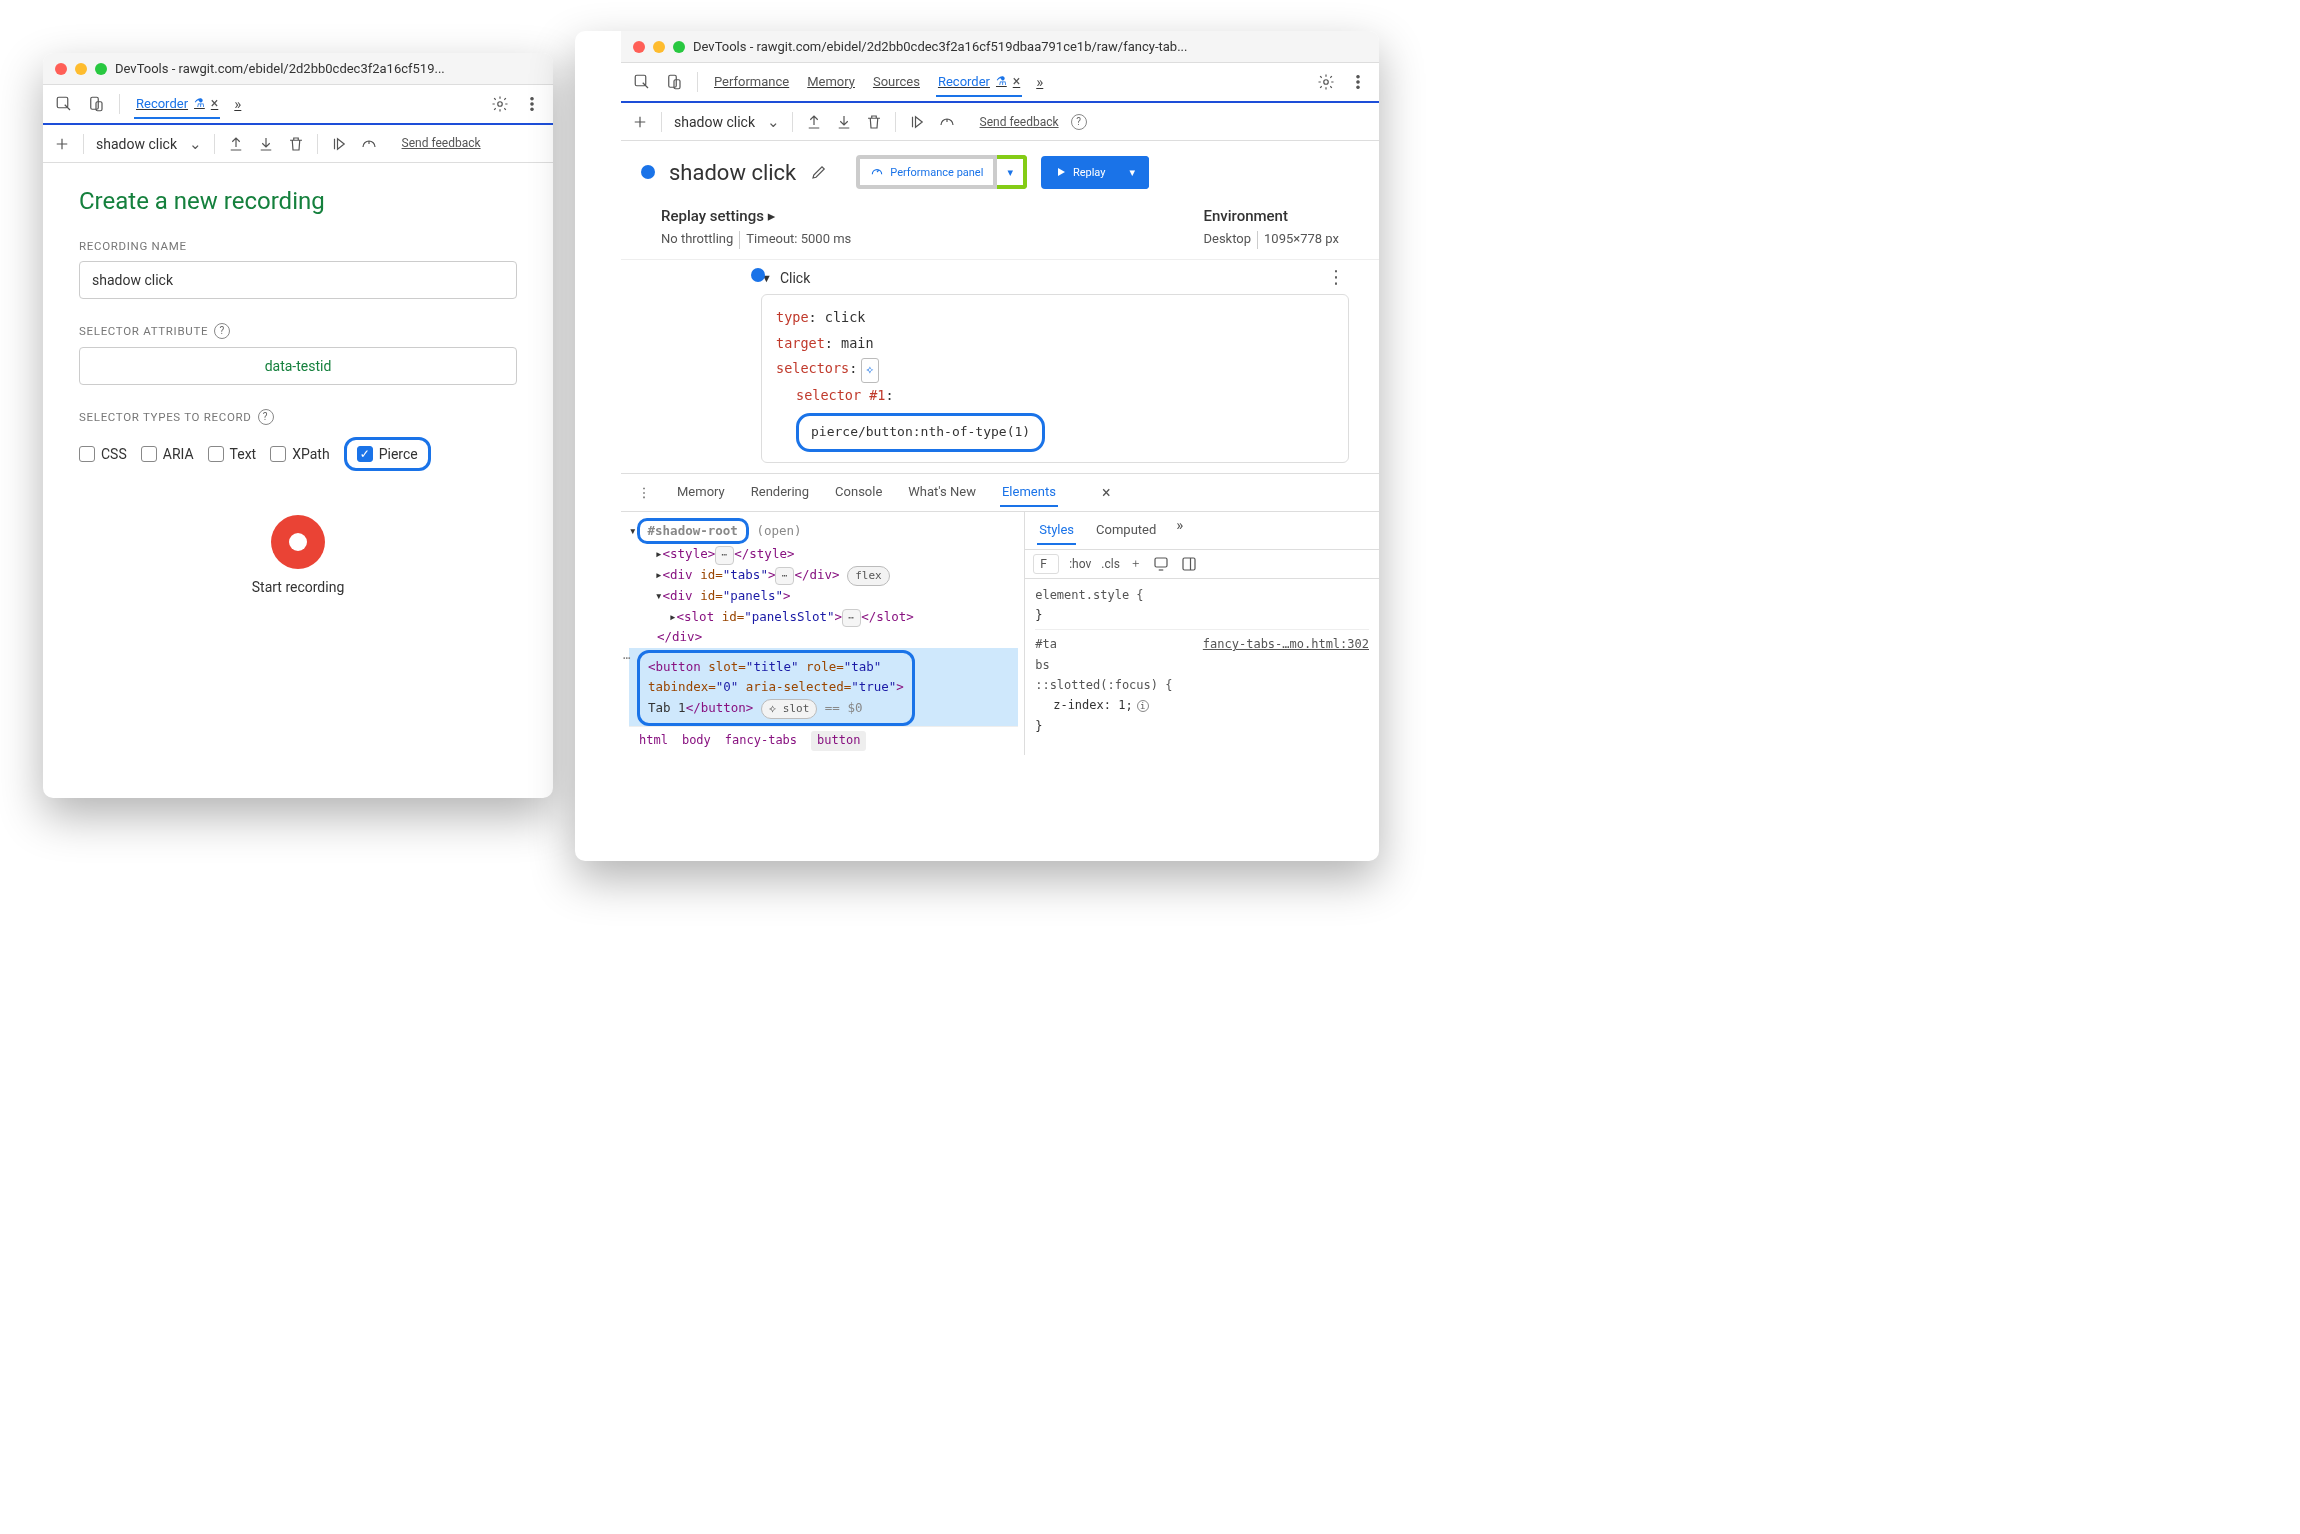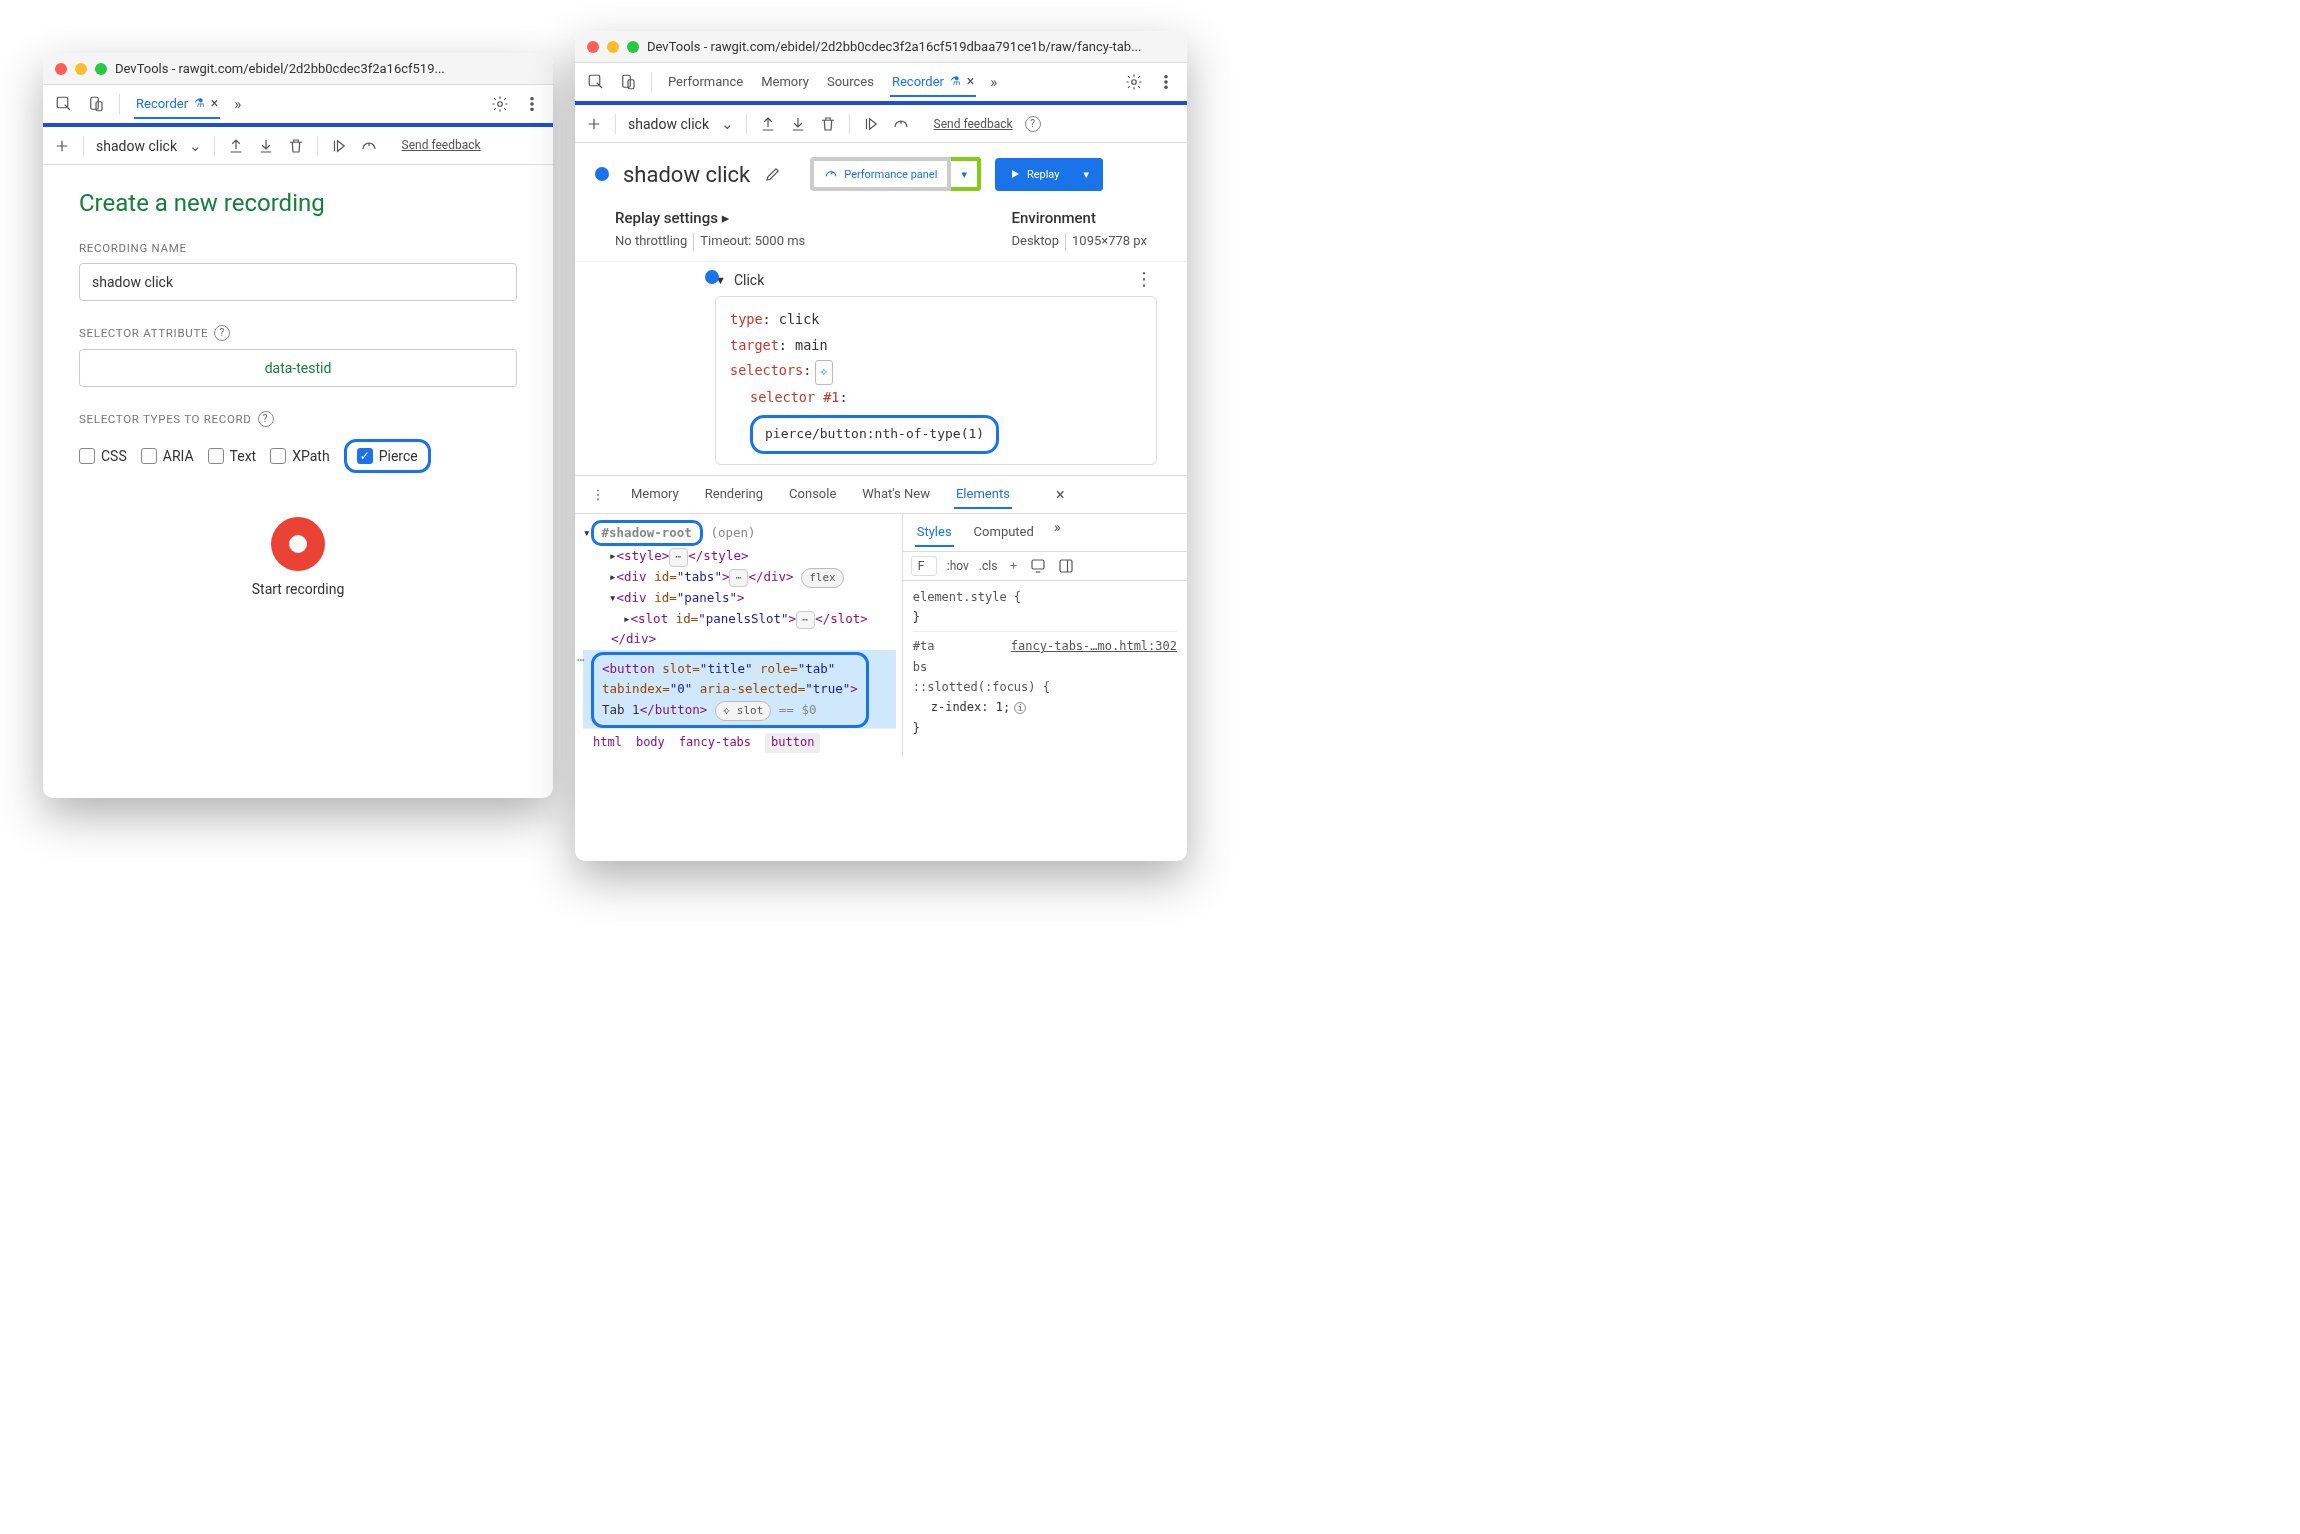--- a/index.html
+++ b/index.html
@@ -14,36 +14,36 @@
   .window {
     position: absolute;
     background: #fff;
     border-radius: 10px;
     box-shadow: 0 18px 45px rgba(0,0,0,0.3);
     overflow: hidden;
     display: flex;
     flex-direction: column;
   }
   .win-left { left: 28px; top: 38px; width: 510px; height: 745px; }
-  .win-right { left: 560px; top: 16px; width: 612px; height: 830px; }
+  .win-right { left: 560px; top: 16px; width: 804px; height: 830px; padding-left: 46px; }
 
   .titlebar {
     display: flex; align-items: center; gap: 8px;
     padding: 8px 12px; background: #f5f5f5; border-bottom: 1px solid #ddd;
   }
   .traffic { display: flex; gap: 8px; }
   .dot { width: 12px; height: 12px; border-radius: 50%; }
   .dot.red { background: #ff5f57; }
   .dot.yellow { background: #febc2e; }
   .dot.green { background: #28c840; }
   .titlebar-text { font-size: 13px; color: #333; white-space: nowrap; overflow: hidden; text-overflow: ellipsis; flex: 1; }
 
   .tabbar {
     display: flex; align-items: center; gap: 14px;
-    padding: 4px 12px; border-bottom: 4px solid #1d4ed8; min-height: 38px;
+    padding: 4px 12px; border-bottom: 2px solid #1d4ed8; min-height: 38px; text-decoration: underline;
   }
   .tabbar .spacer { flex: 1; }
   .icon { width: 18px; height: 18px; display: inline-flex; align-items: center; justify-content: center; color: #555; }
   .icon svg { width: 100%; height: 100%; stroke: currentColor; fill: none; stroke-width: 1.6; }
   .tab {
     display: inline-flex; align-items: center; gap: 6px;
     font-size: 13px; color: #555; padding: 6px 2px; border-bottom: 2px solid transparent; cursor: pointer;
   }
   .tab.active { color: #1a73e8; border-bottom-color: #1a73e8; }
   .tab .flask { font-size: 12px; }

